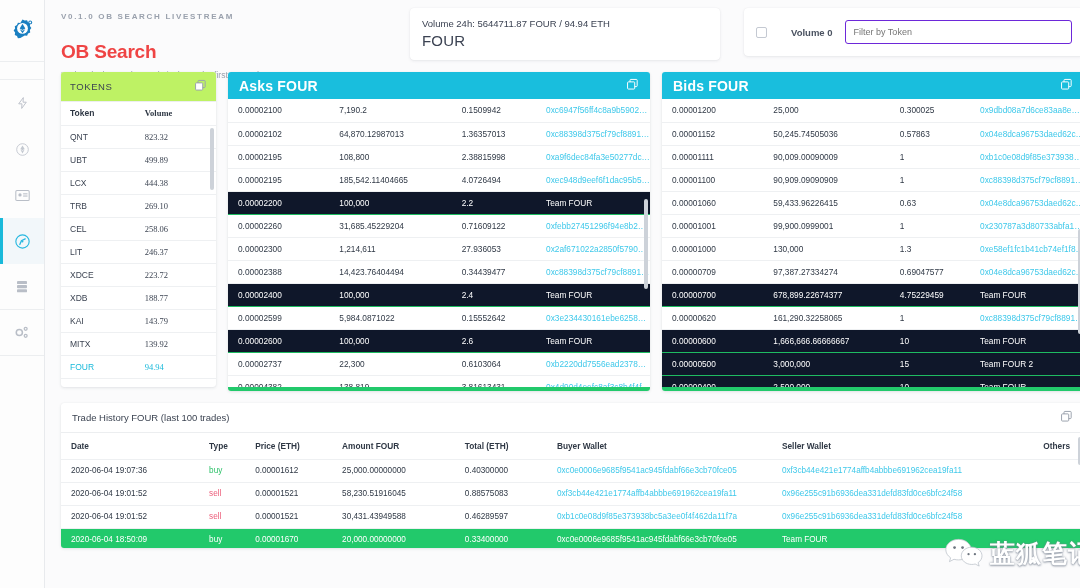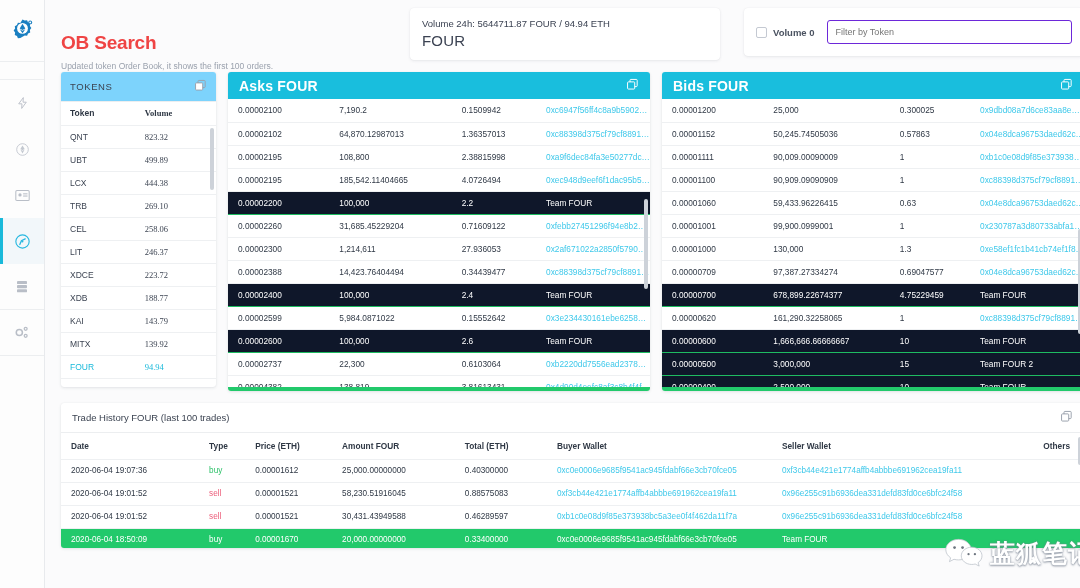--- a/index.html
+++ b/index.html
@@ -51,40 +51,40 @@
     box-shadow: 0 1px 3px rgba(60,70,90,0.10), 0 0 1px rgba(60,70,90,0.10);
   }
   .volcard { width: 310px; height: 52px; padding: 10px 12px; }
   .volcard .line1 { font-size:9.5px; color:#3b4252; font-weight:400; }
   .volcard .line2 { font-size:15px; color:#3b4252; margin-top:3px; letter-spacing:0.2px; }
 
   .filtercard {
     width: 340px; height: 48px; margin-left: 10px;
     display:flex; align-items:center; padding: 0 12px; gap: 12px;
   }
-  .cbwrap { display:flex; align-items:center; gap:6px; }
+  .cbwrap { display:flex; align-items:center; gap:24px; }
   .cbox { width:11px; height:11px; border:1px solid #c4c9d2; border-radius:2px; background:#fff; }
   .cblabel { font-size:9.5px; color:#4a5260; font-weight:700; }
   .finput {
     flex:1; height:24px; border:1px solid #6d28d9; border-radius:3px; background:#fff;
     font-size:9px; color:#aab0bb; padding:0 8px; outline:none;
     font-family:"Liberation Sans", sans-serif;
   }
 
   
   .panels { display:flex; padding: 0 16px; gap: 12px; align-items:flex-start; }
 
   .panel { border-radius:3px; overflow:hidden; background:#fff;
            box-shadow: 0 1px 3px rgba(60,70,90,0.12), 0 0 1px rgba(60,70,90,0.10); }
 
   
   .tokens { width: 155px; }
   .tokens-head {
     height: 30px; display:flex; align-items:center; justify-content:space-between;
-    padding: 0 9px; background:#7dd3fc; border-bottom:1px solid #eceef0;
+    padding: 0 9px; background:#bef264; border-bottom:1px solid #eceef0;
   }
   .tokens-head .t { font-size:9.5px; color:#3c4452; letter-spacing:.6px; font-weight:400;}
   .tokens-body { position:relative; height: 285px; overflow:hidden; }
   table.tk { width:100%; border-collapse:collapse; }
   table.tk th, table.tk td {
     text-align:left; font-size:8.5px; padding: 0 9px; height:23px;
     border-bottom:1px solid #eef0f2; color:#3c4452; white-space:nowrap;
   }
   table.tk th { font-weight:700; font-size:8.5px; color:#2f3845; background:#fff;}
   table.tk td.vol, table.tk th.vol { padding-left:2px;font-family:Liberation Serif, serif; }
@@ -200,20 +200,21 @@
       </svg>
     </div>
     <div class="rail-spacer"></div>
   </div>
 
   <div class="main">
 
     <div class="topband">
 
       <div class="brand">
+        <div class="kicker">V0.1.0 OB SEARCH LIVESTREAM</div>
         <div class="title">OB Search</div>
         <div class="sub">Updated token Order Book, it shows the first 100 orders.</div>
       </div>
 
       <div class="card volcard">
         <div class="line1">Volume 24h: 5644711.87 FOUR / 94.94 ETH</div>
         <div class="line2">FOUR</div>
       </div>
 
       <div class="card filtercard">

